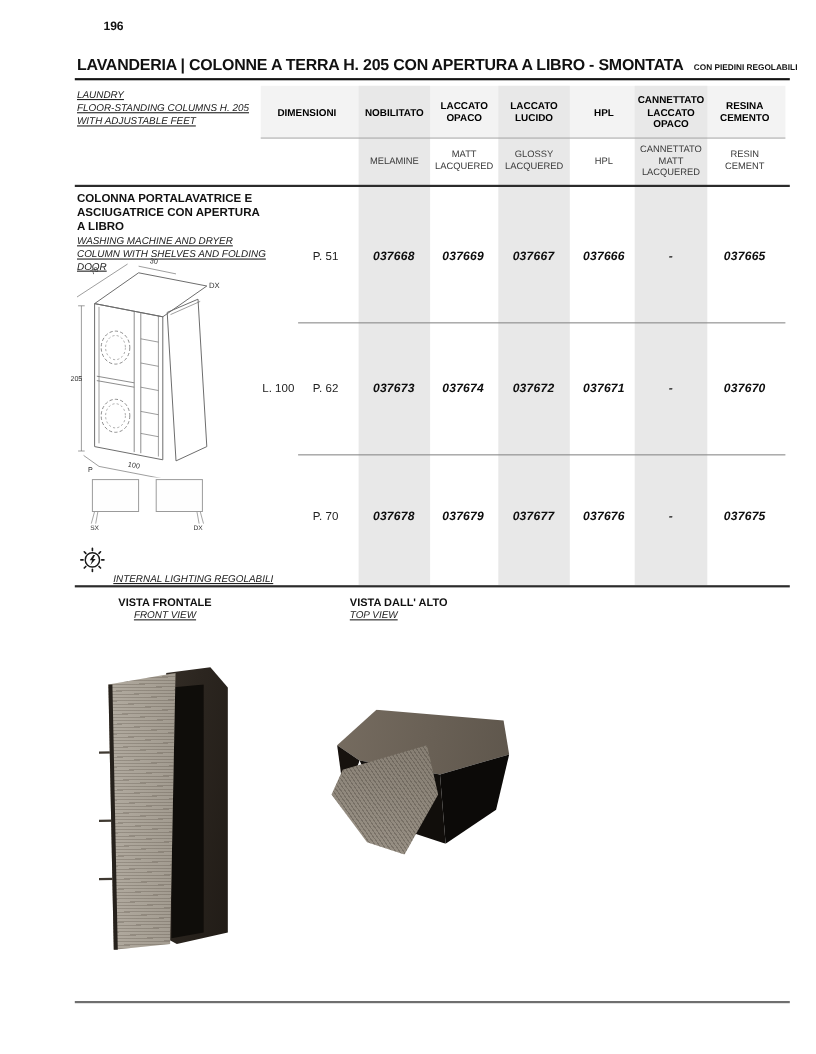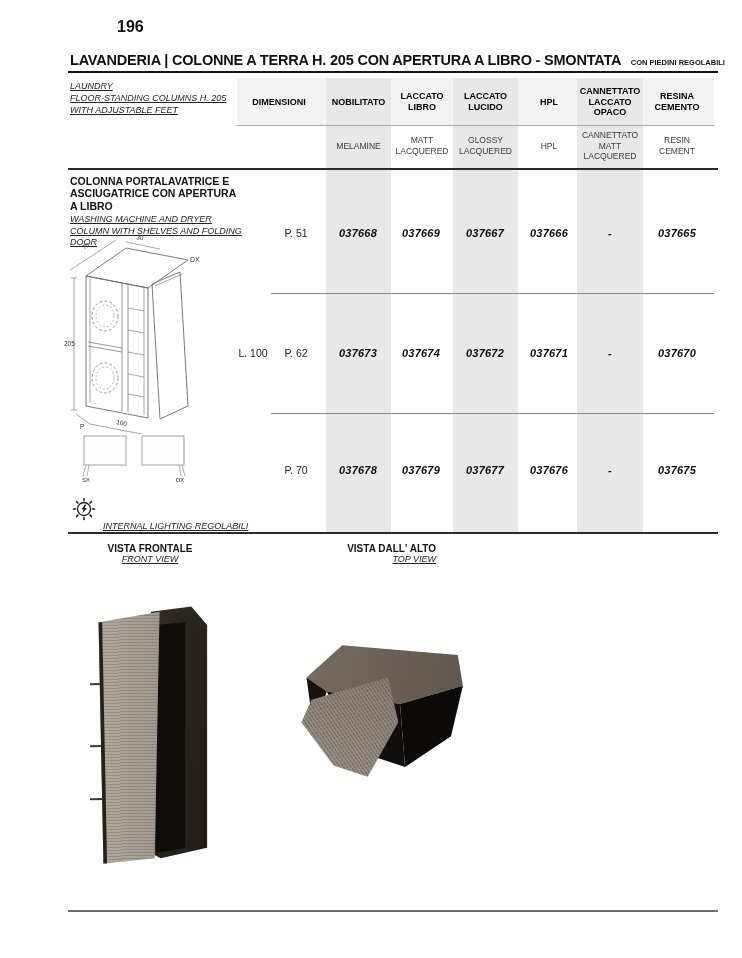--- a/index.html
+++ b/index.html
@@ -34,42 +34,42 @@
   .tp-left { clip-path:polygon(5% 26%,17% 36%,9% 62%); background:#17120e; }
   .tp-door { clip-path:polygon(8% 42%,53% 26%,59% 58%,41% 97%,21% 89%,2% 58%);
              background-color:#8d8477;
              background-image:repeating-linear-gradient(55deg,rgba(40,34,28,.25) 0 1px,rgba(0,0,0,0) 1px 3px),linear-gradient(20deg,rgba(255,255,255,.12),rgba(0,0,0,.12)); }
 </style>
 </head>
 <body>
 
 <div class="page">
 
-  <div class="abs b" style="left:117px;top:18px;font-size:16px">196</div>
+  <div class="abs b" style="left:94px;top:18px;font-size:11px">196</div>
 
   <div class="abs" style="left:70px;top:51px;width:650px;white-space:nowrap">
     <span class="b" style="font-size:14.5px;letter-spacing:-.2px">LAVANDERIA | COLONNE A TERRA H. 205 CON APERTURA A LIBRO - SMONTATA</span>
     <span class="b" style="font-size:7.5px;margin-left:5px">CON PIEDINI REGOLABILI</span>
   </div>
   <div class="rule" style="left:68px;top:71px;width:650px;height:2px;background:#141414"></div>
 
   <div class="abs it" style="left:70px;top:80px;width:170px;font-size:9px;line-height:1.35;color:#222">
     <div>LAUNDRY</div>
     <div>FLOOR-STANDING COLUMNS H. 205</div>
     <div>WITH ADJUSTABLE FEET</div>
   </div>
 
   <div class="hstrip"></div>
   <div class="band" style="left:326px;width:65px"></div>
   <div class="band" style="left:453px;width:65px"></div>
   <div class="band" style="left:577px;width:66px"></div>
 
   <div class="abs ctr hdr-it" style="left:237px;top:82px;width:84px;height:40px">DIMENSIONI</div>
   <div class="abs ctr hdr-it" style="left:326px;top:82px;width:65px;height:40px">NOBILITATO</div>
-  <div class="abs ctr hdr-it" style="left:391px;top:82px;width:62px;height:40px">LACCATO LIBRO</div>
+  <div class="abs ctr hdr-it" style="left:391px;top:82px;width:62px;height:40px">LACCATO OPACO</div>
   <div class="abs ctr hdr-it" style="left:453px;top:82px;width:65px;height:40px">LACCATO LUCIDO</div>
   <div class="abs ctr hdr-it" style="left:519px;top:82px;width:60px;height:40px">HPL</div>
   <div class="abs ctr hdr-it" style="left:577px;top:82px;width:66px;height:40px">CANNETTATO LACCATO OPACO</div>
   <div class="abs ctr hdr-it" style="left:645px;top:82px;width:64px;height:40px">RESINA CEMENTO</div>
 
   <div class="rule" style="left:237px;top:125px;width:477px;height:1px;background:#a9a9a9"></div>
 
   <div class="abs ctr hdr-en" style="left:326px;top:127px;width:65px;height:38px">MELAMINE</div>
   <div class="abs ctr hdr-en" style="left:391px;top:127px;width:62px;height:38px">MATT LACQUERED</div>
   <div class="abs ctr hdr-en" style="left:453px;top:127px;width:65px;height:38px">GLOSSY LACQUERED</div>
@@ -171,21 +171,21 @@
     </g>
   </svg>
   <div class="abs it" style="left:103px;top:521px;width:180px;font-size:9px;color:#222">INTERNAL LIGHTING REGOLABILI</div>
 
   <div class="rule" style="left:68px;top:532px;width:650px;height:2px;background:#2b2b2b"></div>
 
   <div class="abs" style="left:92px;top:543px;width:116px;text-align:center">
     <div class="b" style="font-size:10px">VISTA FRONTALE</div>
     <div class="it" style="font-size:9px;color:#222">FRONT VIEW</div>
   </div>
-  <div class="abs" style="left:318px;top:543px;width:118px;text-align:right">
+  <div class="abs" style="left:318px;top:543px;width:118px;text-align:left">
     <div class="b" style="font-size:10px">VISTA DALL' ALTO</div>
     <div class="it" style="font-size:9px;color:#222">TOP VIEW</div>
   </div>
 
   <div class="photo" style="left:90px;top:604px;width:122px;height:262px">
     <div class="fp-body"></div>
     <div class="fp-int"></div>
     <div class="fp-shelf" style="top:30%"></div>
     <div class="fp-shelf" style="top:54%"></div>
     <div class="fp-shelf" style="top:74%"></div>

